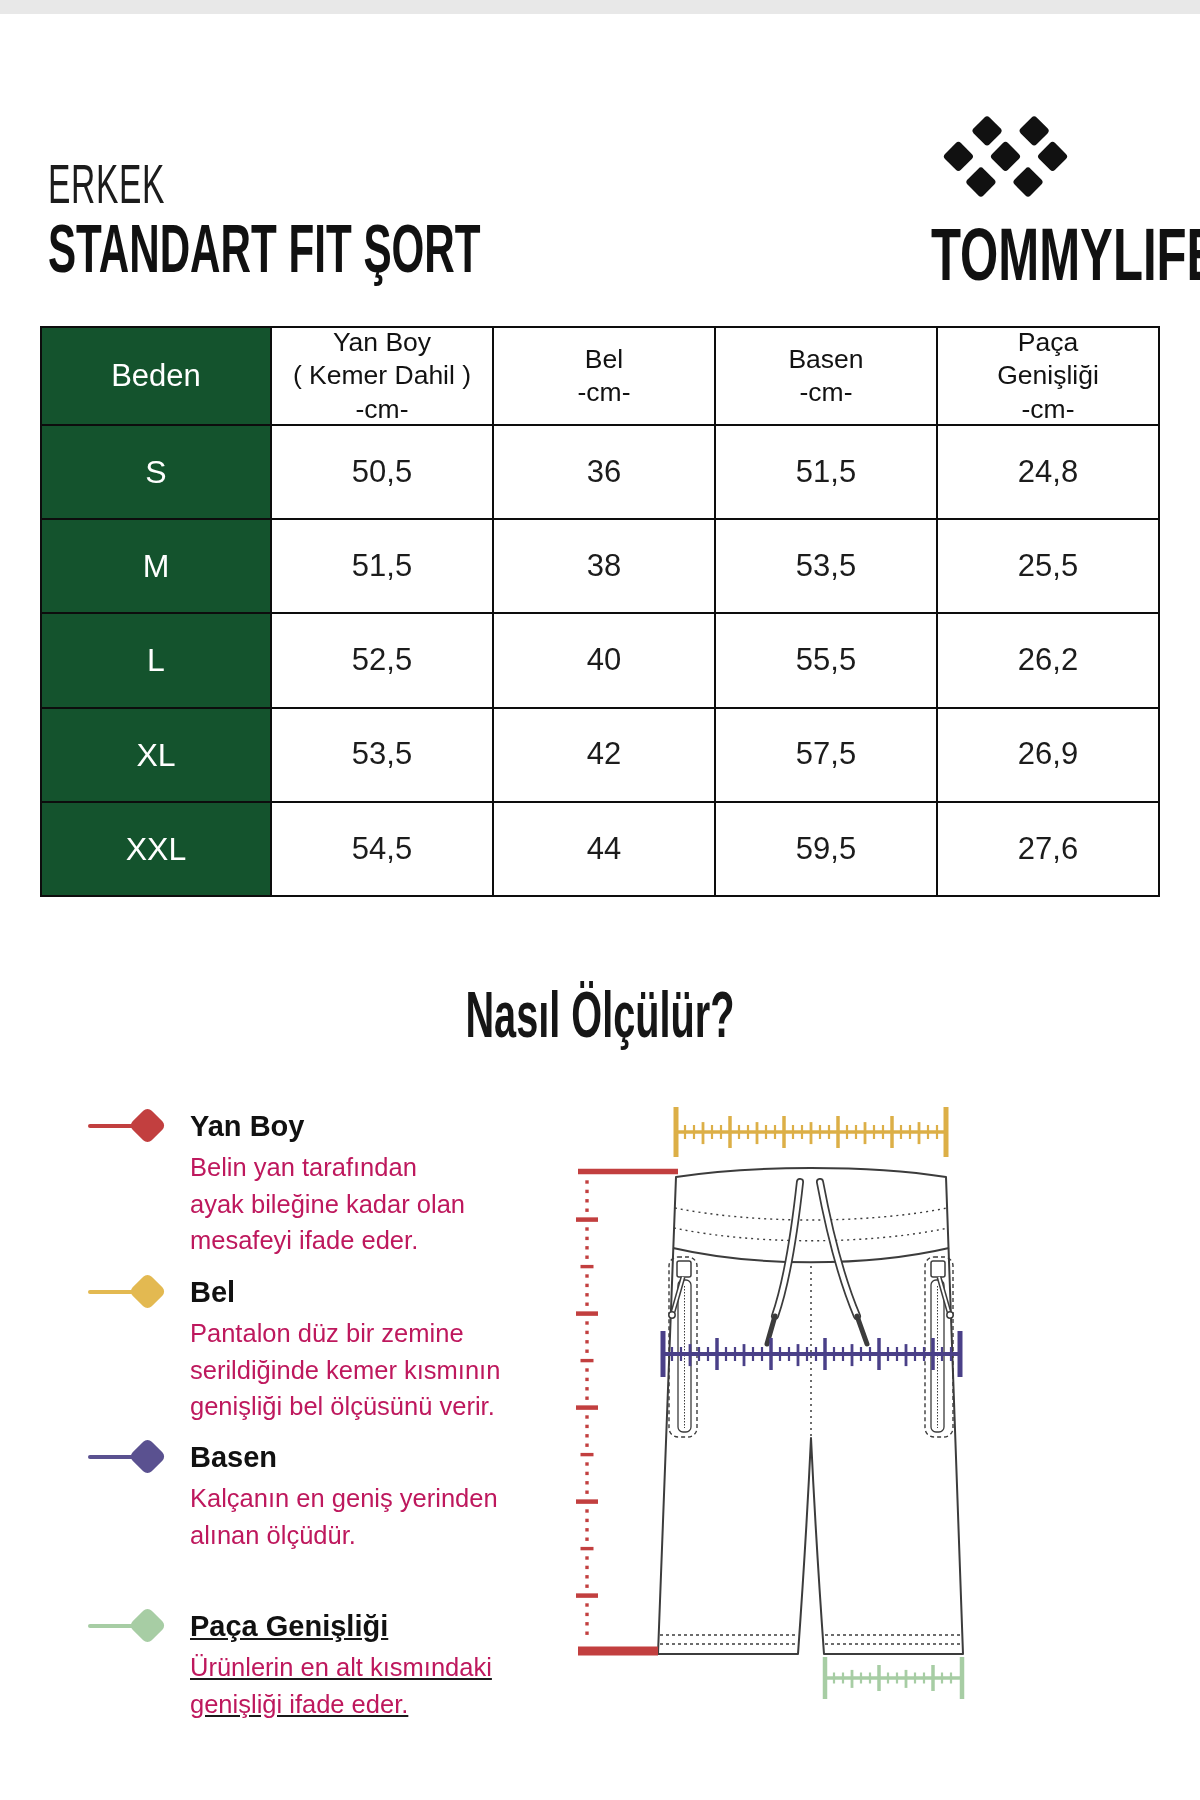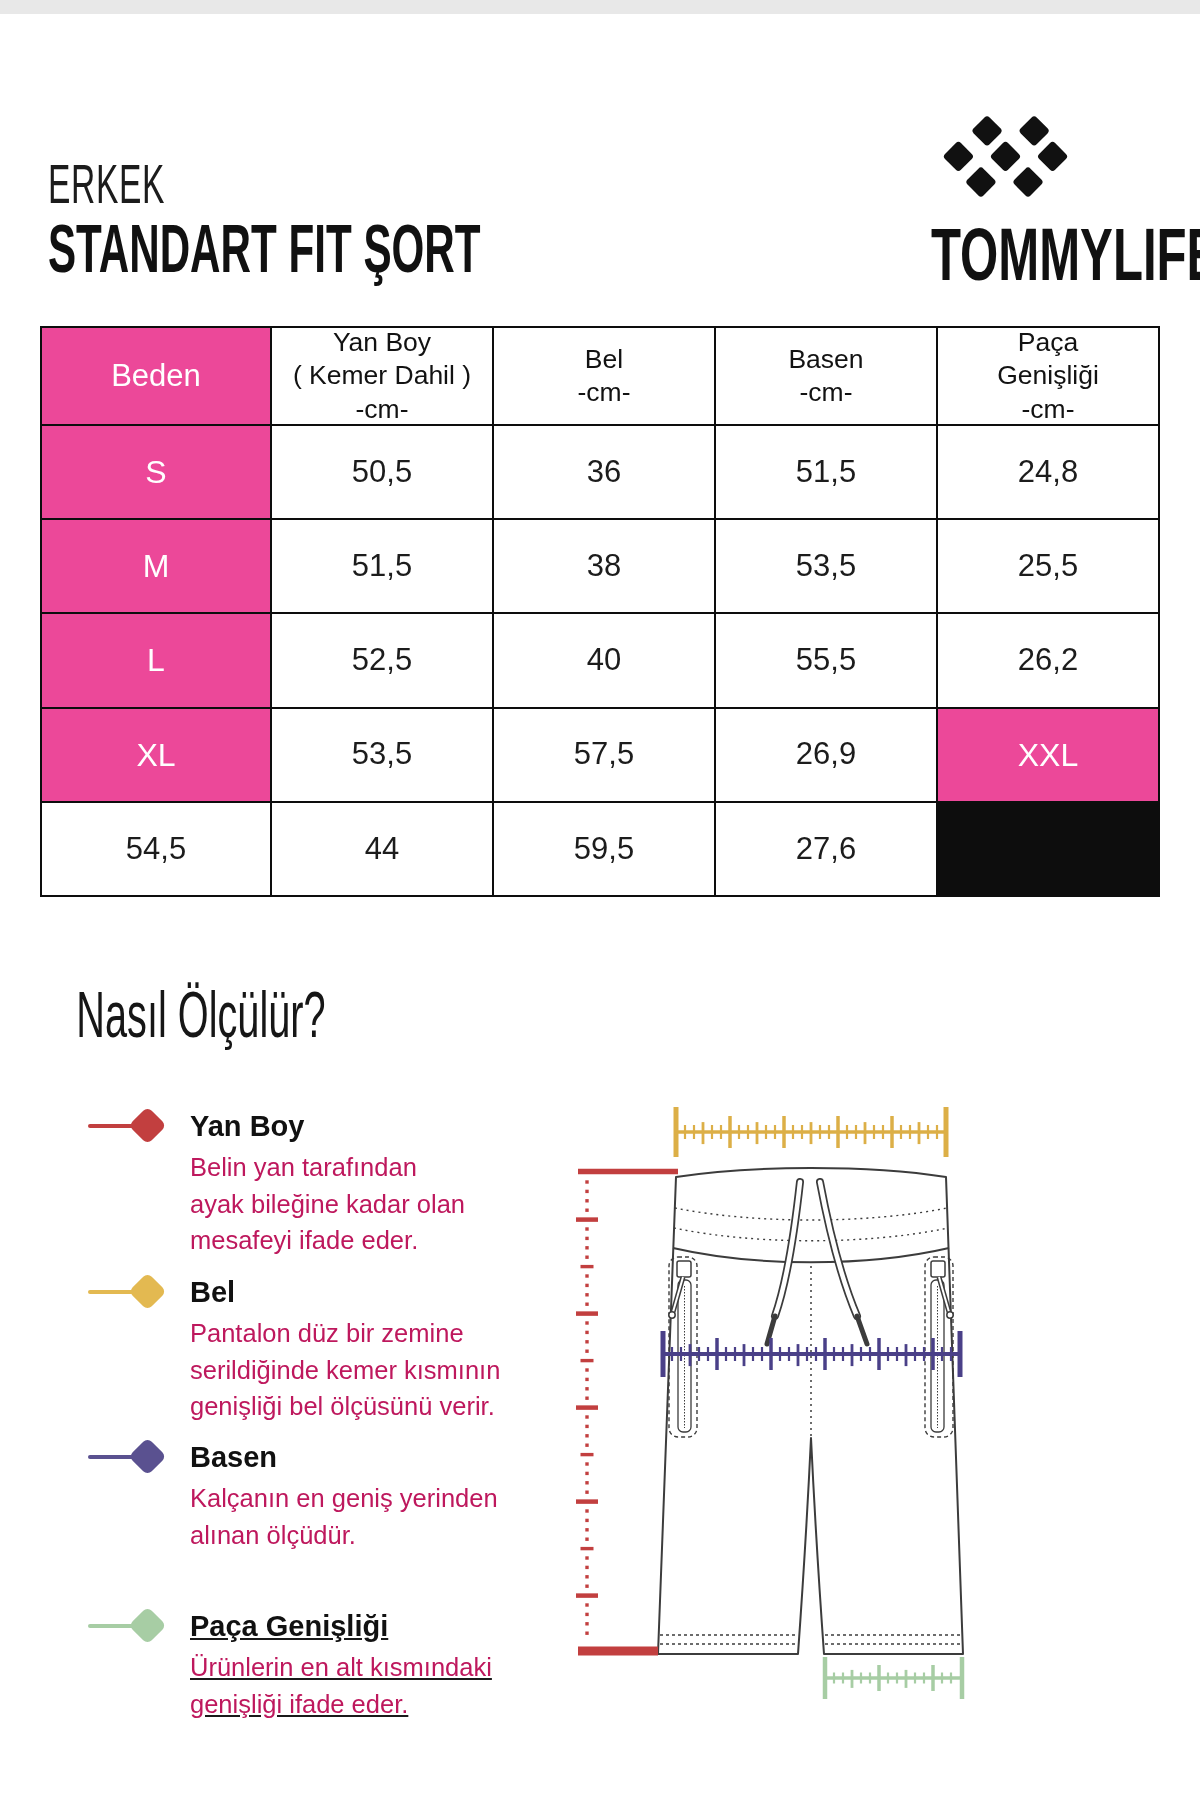--- a/index.html
+++ b/index.html
@@ -19,30 +19,30 @@
                   font-size:75px;font-weight:700;color:#111;line-height:1;white-space:nowrap;}
   .brand-wordmark .cond{transform:scaleX(0.655);transform-origin:50% 50%;}
 
   
   .size-table{position:absolute;left:40px;top:312px;width:1120px;height:571px;
               background:#0d0d0d;border:2px solid #0d0d0d;box-sizing:border-box;
               display:grid;grid-template-columns:228px repeat(4,1fr);
               grid-template-rows:96px repeat(5,1fr);grid-gap:2px;}
   .cell{background:#ffffff;display:flex;align-items:center;justify-content:center;
         text-align:center;font-size:26.5px;line-height:1.25;color:#121212;}
-  .cell.dark{background:#ec4899;color:#ffffff;}
+  .cell.dark{background:#14532d;color:#ffffff;}
   .cell.hdr{font-size:26.5px;}
   .cell.beden{font-size:31px;}
   .cell.size{font-size:32px;}
   .cell.val{font-size:31px;color:#1c1c1c;}
   .prelines{white-space:pre-line;}
 
   
-  .measure-heading{position:absolute;left:0;top:966px;width:1200px;text-align:left;
-                   font-size:64px;font-weight:400;color:#161616;line-height:1.1;}
+  .measure-heading{position:absolute;left:0;top:966px;width:1200px;text-align:center;
+                   font-size:64px;font-weight:700;color:#161616;line-height:1.1;}
   .measure-heading .cond{transform:scaleX(0.62);transform-origin:50% 50%;}
 
   .legend-item{position:absolute;left:85px;width:480px;}
   .pointer{position:absolute;left:0;top:0;width:95px;height:34px;}
   .pointer .line{position:absolute;left:3px;top:15px;width:52px;height:4px;border-radius:2px;}
   .pointer .diamond{position:absolute;left:49px;top:3px;width:27px;height:27px;border-radius:6px;
                     transform:rotate(45deg);}
   .c-red{background:#c23f3f;}
   .c-yellow{background:#e3b951;}
   .c-purple{background:#5a5190;}
@@ -105,20 +105,21 @@
     <div class="cell val">25,5</div>
 
     <div class="cell dark size">L</div>
     <div class="cell val">52,5</div>
     <div class="cell val">40</div>
     <div class="cell val">55,5</div>
     <div class="cell val">26,2</div>
 
     <div class="cell dark size">XL</div>
     <div class="cell val">53,5</div>
+    <div class="cell val">42</div>
     <div class="cell val">57,5</div>
     <div class="cell val">26,9</div>
 
     <div class="cell dark size">XXL</div>
     <div class="cell val">54,5</div>
     <div class="cell val">44</div>
     <div class="cell val">59,5</div>
     <div class="cell val">27,6</div>
   </div>
 

